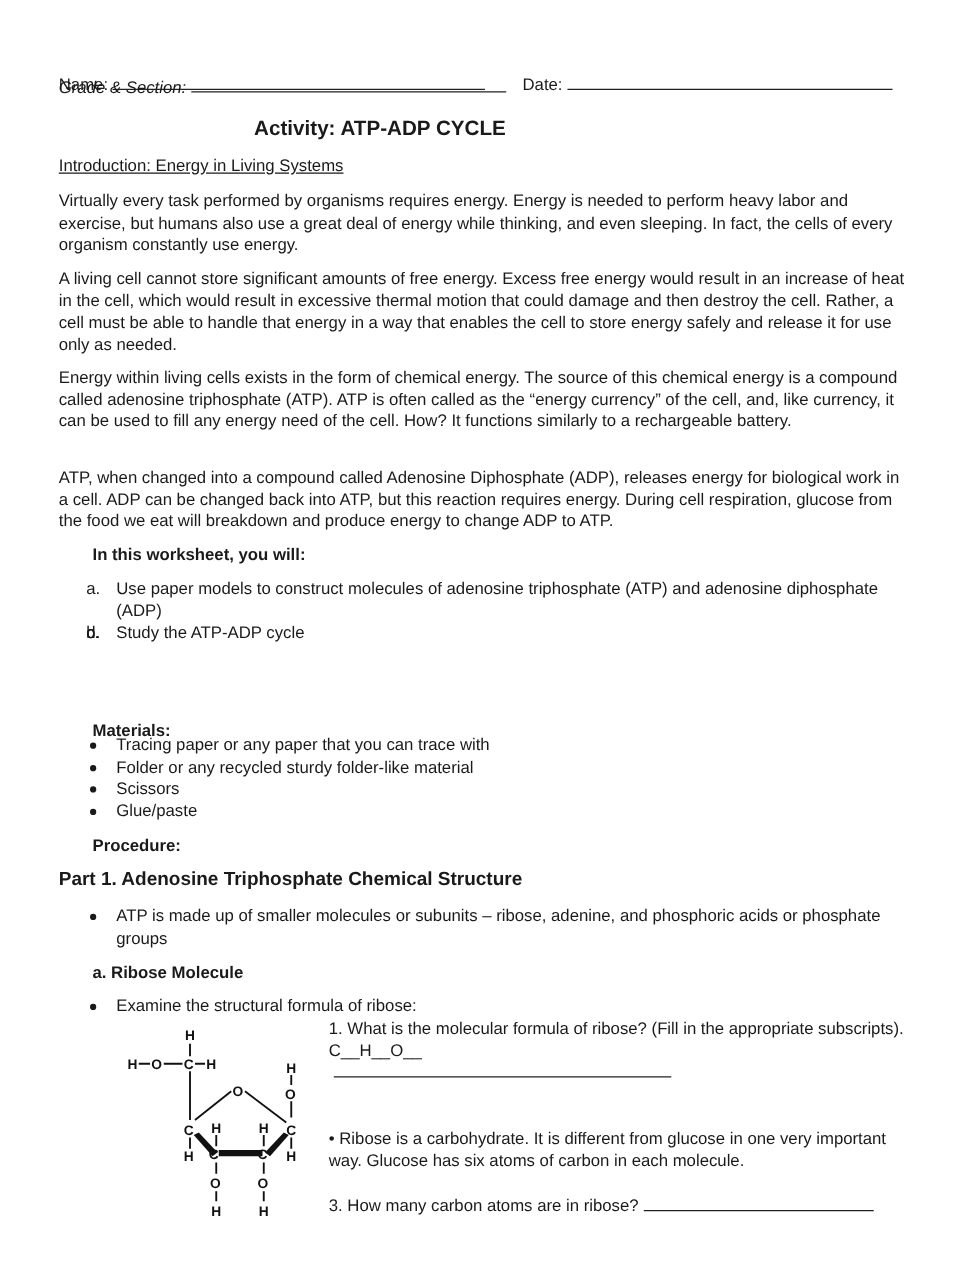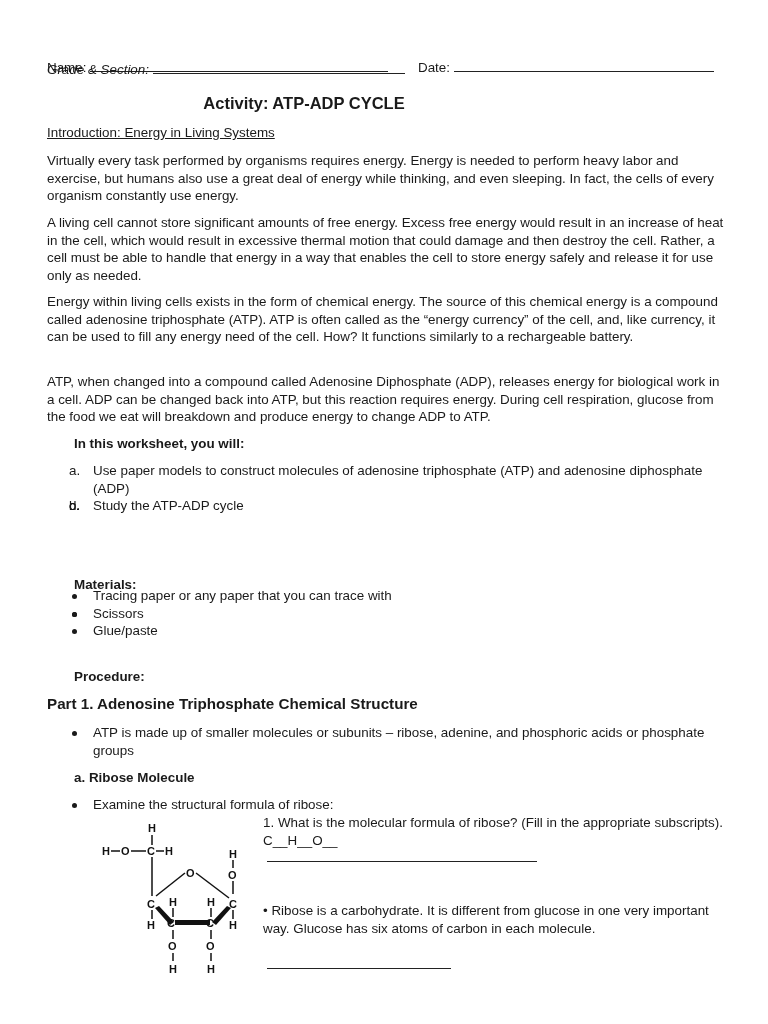--- a/index.html
+++ b/index.html
@@ -50,21 +50,21 @@
 <div class="list" style="top:462px;">
   <div class="li"><span class="mk">a.</span><span>Use paper models to construct molecules of adenosine triphosphate (ATP) and adenosine diphosphate (ADP)</span></div>
   <div class="li"><span class="mk">b.</span></div>
   <div class="li"><span class="mk">c.</span></div>
   <div class="li"><span class="mk">d.</span><span>Study the ATP-ADP cycle</span></div>
 </div>
 
 <div class="para bold" style="top:576px;">Materials:</div>
 <div class="list" style="top:587px;">
   <div class="li"><span class="bul"></span><span>Tracing paper or any paper that you can trace with</span></div>
-  <div class="li"><span class="bul"></span></div>
+  <div class="li"><span class="bul"></span><span>Folder or any recycled sturdy folder-like material</span></div>
   <div class="li"><span class="bul"></span><span>Scissors</span></div>
   <div class="li"><span class="bul"></span><span>Glue/paste</span></div>
 </div>
 
 <div class="para bold" style="top:668px;">Procedure:</div>
 <div class="part">Part 1. Adenosine Triphosphate Chemical Structure</div>
 
 <div class="list" style="top:724px;">
   <div class="li"><span class="bul"></span><span>ATP is made up of smaller molecules or subunits – ribose, adenine, and phosphoric acids or phosphate groups</span></div>
 </div>
@@ -117,14 +117,14 @@
   <text x="81" y="155">H</text>
   <text x="119" y="155">H</text>
 </svg>
 
 <div class="q" style="top:814px;">1. What is the molecular formula of ribose? (Fill in the appropriate subscripts). C__H__O__</div>
 <div class="q" style="top:849px;">
   <span class="blank" style="width:270px;"></span>
 </div>
 <div class="q" style="top:902px;">•  Ribose is a carbohydrate. It is different from glucose in one very important way. Glucose has six atoms of carbon in each molecule.</div>
 <div class="q" style="top:956px;">
-  <span class="blank" style="width:184px;"></span>
+  <span>3. How many carbon atoms are in ribose?</span><span class="blank" style="width:184px;"></span>
 </div>
 
 </body></html>

